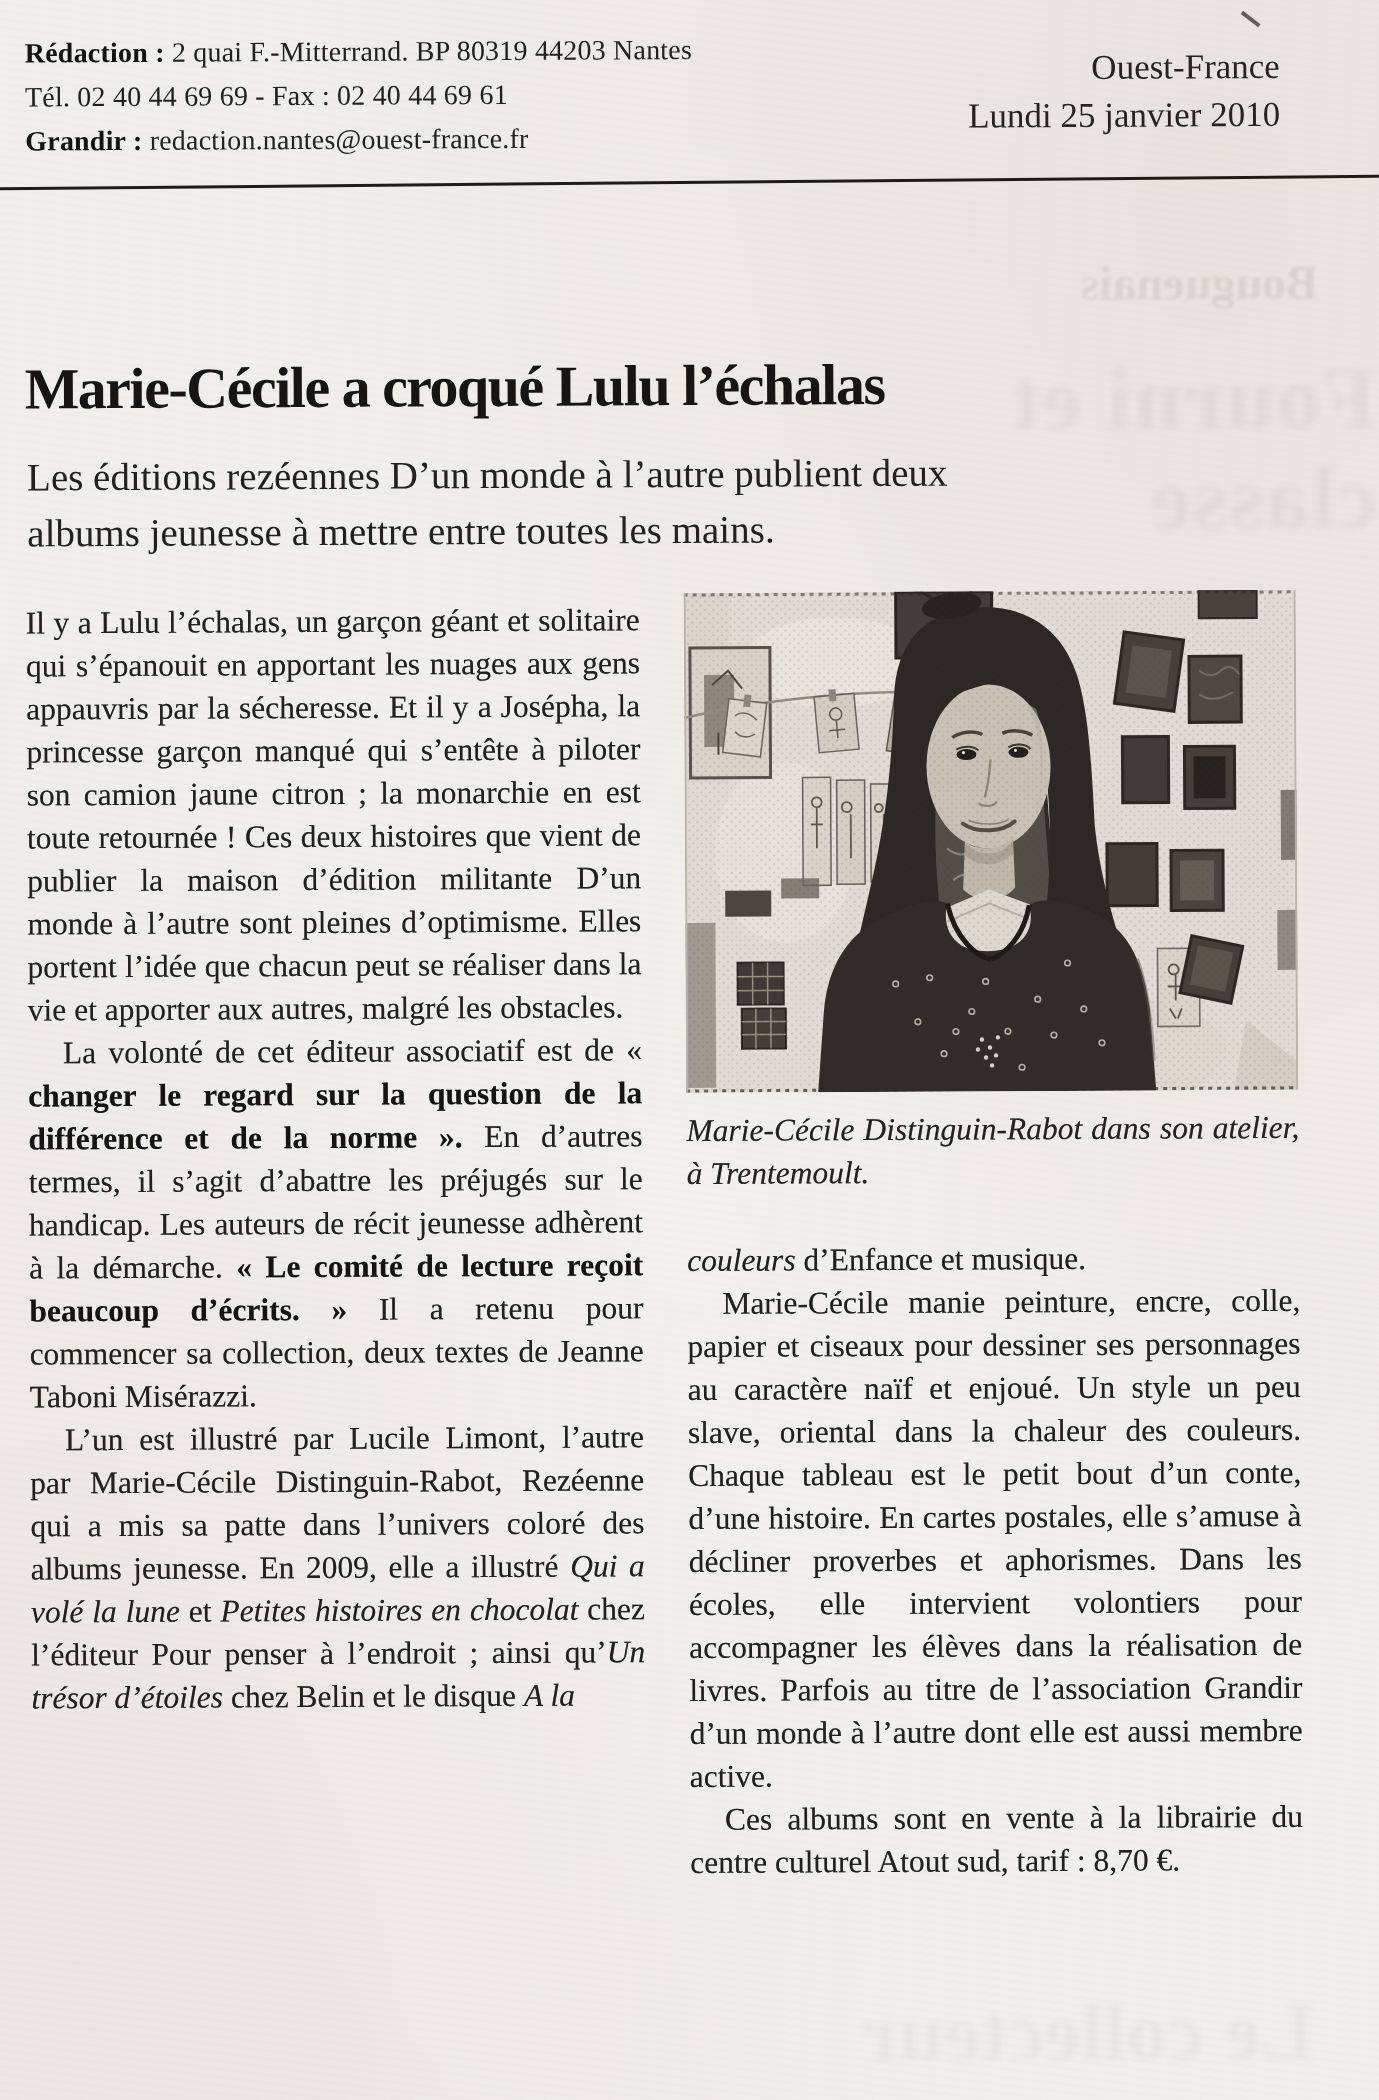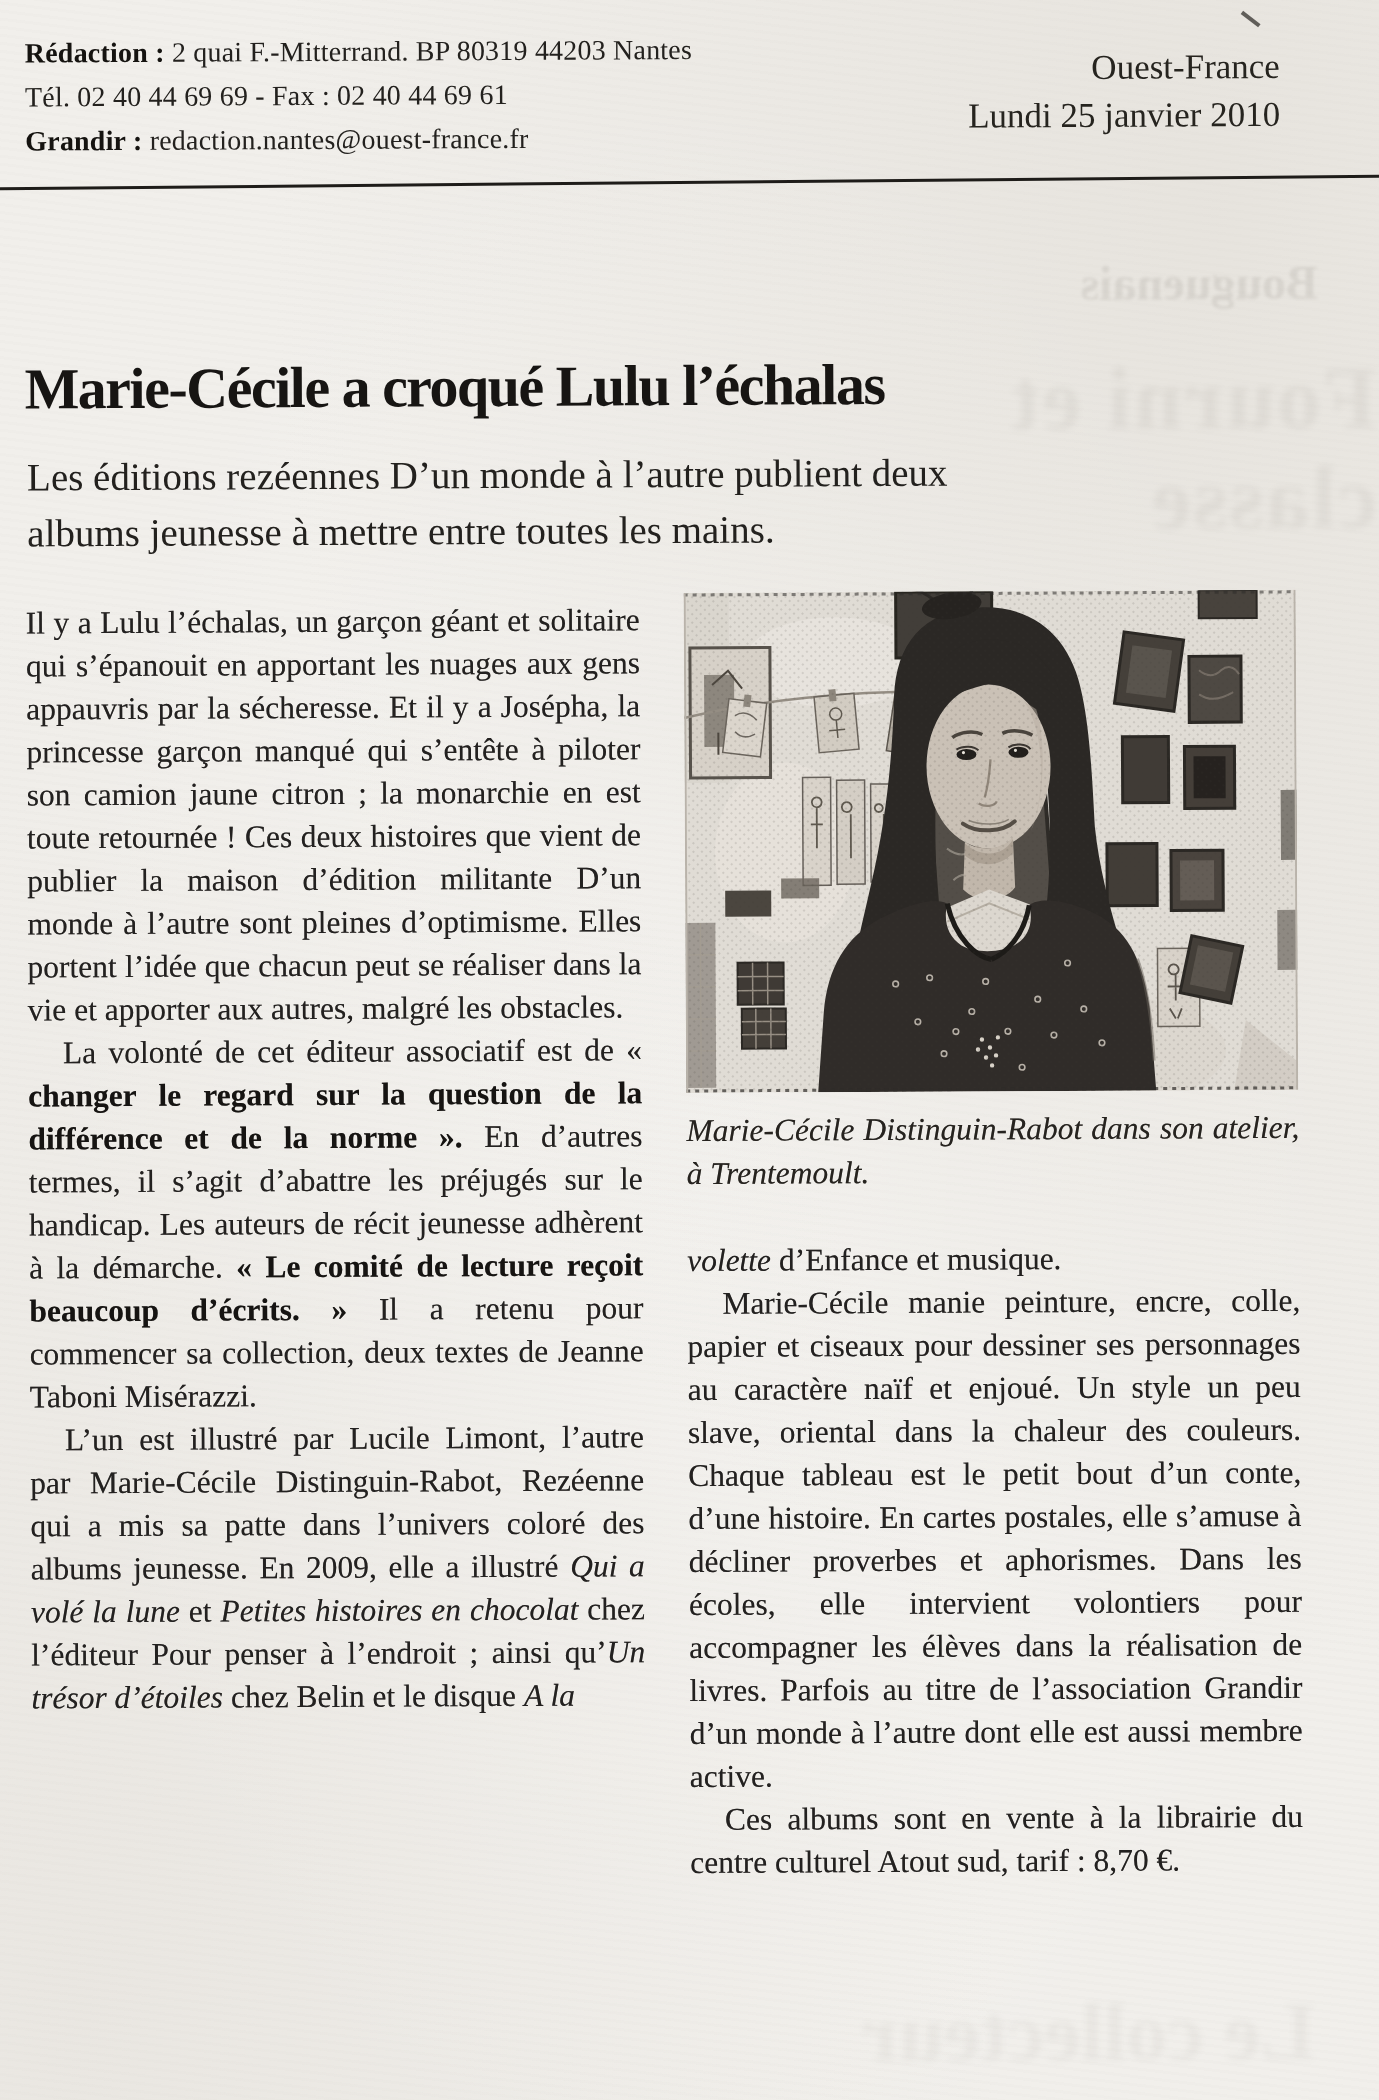--- a/index.html
+++ b/index.html
@@ -213,19 +213,19 @@
 
         <rect x="0" y="0" width="612" height="500" fill="url(#ht)" opacity=".17"></rect>
         <line x1="0" y1="2" x2="612" y2="2" stroke="#2f2d2a" stroke-width="3" stroke-dasharray="4 5" opacity=".55"></line>
         <line x1="0" y1="498" x2="612" y2="498" stroke="#2f2d2a" stroke-width="3" stroke-dasharray="4 5" opacity=".7"></line>
         <line x1="1" y1="0" x2="1" y2="500" stroke="#b9b3aa" stroke-width="2"></line>
         <line x1="611" y1="0" x2="611" y2="500" stroke="#b9b3aa" stroke-width="2"></line>
       </svg>
 
       <div class="caption">Marie-Cécile Distinguin-Rabot dans son atelier, à Trentemoult.</div>
 
-      <p class="para lead cont"><span class="i">volette</span><span> d’Enfance et musique.</span></p>
+      <p class="para lead cont"><span class="i">couleurs</span><span> d’Enfance et musique.</span></p>
       <p class="para"><span>Marie-Cécile manie peinture, encre, colle, papier et ciseaux pour dessiner ses personnages au caractère naïf et enjoué. Un style un peu slave, oriental dans la chaleur des couleurs. Chaque tableau est le petit bout d’un conte, d’une histoire. En cartes postales, elle s’amuse à décliner proverbes et aphorismes. Dans les écoles, elle intervient volontiers pour accompagner les élèves dans la réalisation de livres. Parfois au titre de l’association Grandir d’un monde à l’autre dont elle est aussi membre active.</span></p>
       <p class="para"><span>Ces albums sont en vente à la librairie du centre culturel Atout sud, tarif : 8,70 €.</span></p>
     </div>
 
   </div>
 </div>
 
 </body></html>

